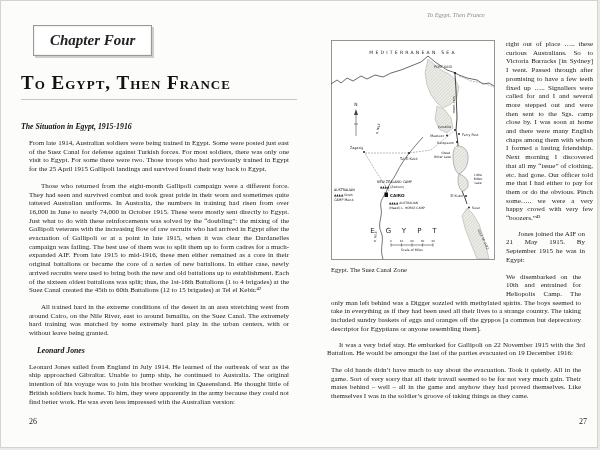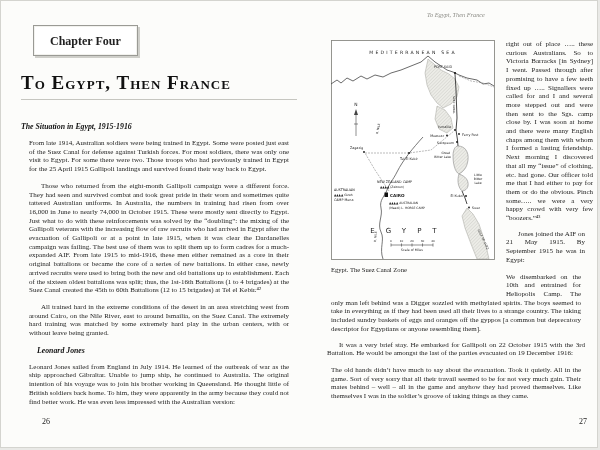--- a/index.html
+++ b/index.html
@@ -16,21 +16,21 @@
   }
   
   .left-page{position:absolute;left:20px;top:24px;width:276px;}
   .chapter-box{
     display:inline-block;margin-left:12px;
     border:1px solid #9a9a95;background:#fff;
     box-shadow:2px 2px 0 #cfcfca, inset 0 0 0 1px #f2f2ee;
     padding:5px 16px 6px;
   }
   .chapter-box .chapter-label{
-    font-weight:bold;font-size:12px;color:#222;
+    font-style:italic;font-weight:bold;font-size:15px;color:#222;
   }
   .page-title{
     margin:16px 0 0;font-size:19px;line-height:22px;
     font-variant:small-caps;font-weight:bold;letter-spacing:1px;color:#111;
     border-bottom:1px solid #c6c6c0;padding-bottom:5px;
   }
   .section-heading{
     margin:22px 0 1px;font-size:7.8px;font-weight:bold;font-style:italic;color:#111;
   }
   .sub-heading{
@@ -53,21 +53,21 @@
     float:left;width:166px;margin:0 9px 22px 0;
   }
   .map-figure svg{display:block;background:#fff;}
   .map-figure figcaption{
     font-size:6.6px;color:#222;margin-top:6px;
   }
   .rp-content .quote.first{margin-top:0;}
   .rp-content .bodytext.indent{margin-top:7px;}
   
   .page-num{position:absolute;font-size:8px;color:#222;}
-  .page-num.left{left:41px;top:416px;}
+  .page-num.left{left:28px;top:416px;}
   .page-num.right{right:10px;top:416px;}
   svg text{font-family:"DejaVu Sans","Liberation Sans",sans-serif;fill:#222;}
 </style>
 </head>
 <body>
 
 <div id="spread">
 
   <div class="left-page">
     <div class="chapter-box">
@@ -190,21 +190,21 @@
           </svg>
         <figcaption>Egypt. The Suez Canal Zone</figcaption>
       </figure>
 
       <blockquote class="quote first" style="margin-left:0;margin-right:0;">right out of place ….. these curious Australians. So to Victoria Barracks [in Sydney] I went. Passed through after promising to have a few teeth fixed up ….. Signallers were called for and I and several more stepped out and were then sent to the Sgs. camp close by. I was soon at home and there were many English chaps among them with whom I formed a lasting friendship. Next morning I discovered that all my “issue” of clothing, etc. had gone. Our officer told me that I had either to pay for them or do the obvious. Pinch some….. we were a very happy crowd with very few “boozers.”⁴³</blockquote>
 
       <p class="bodytext indent">Jones joined the AIF on 21 May 1915. By September 1915 he was in Egypt:</p>
 
       <blockquote class="quote">We disembarked on the 10th and entrained for Heliopolis Camp. The only man left behind was a Digger sozzled with methylated spirits. The boys seemed to take in everything as if they had been used all their lives to a strange country. The taking included sundry baskets of eggs and oranges off the gyppos [a common but deprecatory descriptor for Egyptians or anyone resembling them].</blockquote>
 
-      <p class="bodytext indent">It was a very brief stay. He embarked for Gallipoli on 22 October 1915 with the 3rd Battalion. He would be amongst the last of the parties evacuated on 19 December 1916:</p>
+      <p class="bodytext indent">It was a very brief stay. He embarked for Gallipoli on 22 November 1915 with the 3rd Battalion. He would be amongst the last of the parties evacuated on 19 December 1916:</p>
 
       <blockquote class="quote">The old hands didn’t have much to say about the evacuation. Took it quietly. All in the game. Sort of very sorry that all their travail seemed to be for not very much gain. Their mates behind – well – all in the game and anyhow they had proved themselves. Like themselves I was in the soldier’s groove of taking things as they came.</blockquote>
     </div>
   </div>
 
   <div class="page-num right">27</div>
 
 </div>
 
 </body></html>

